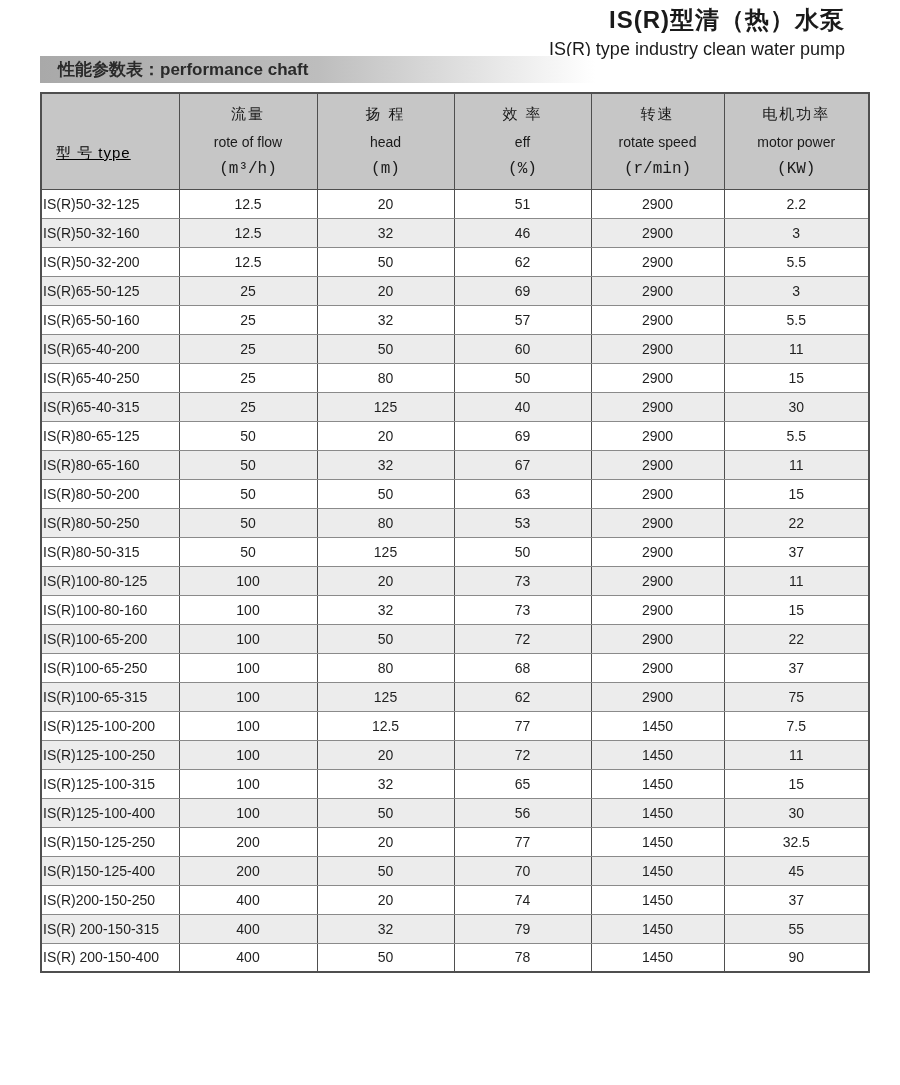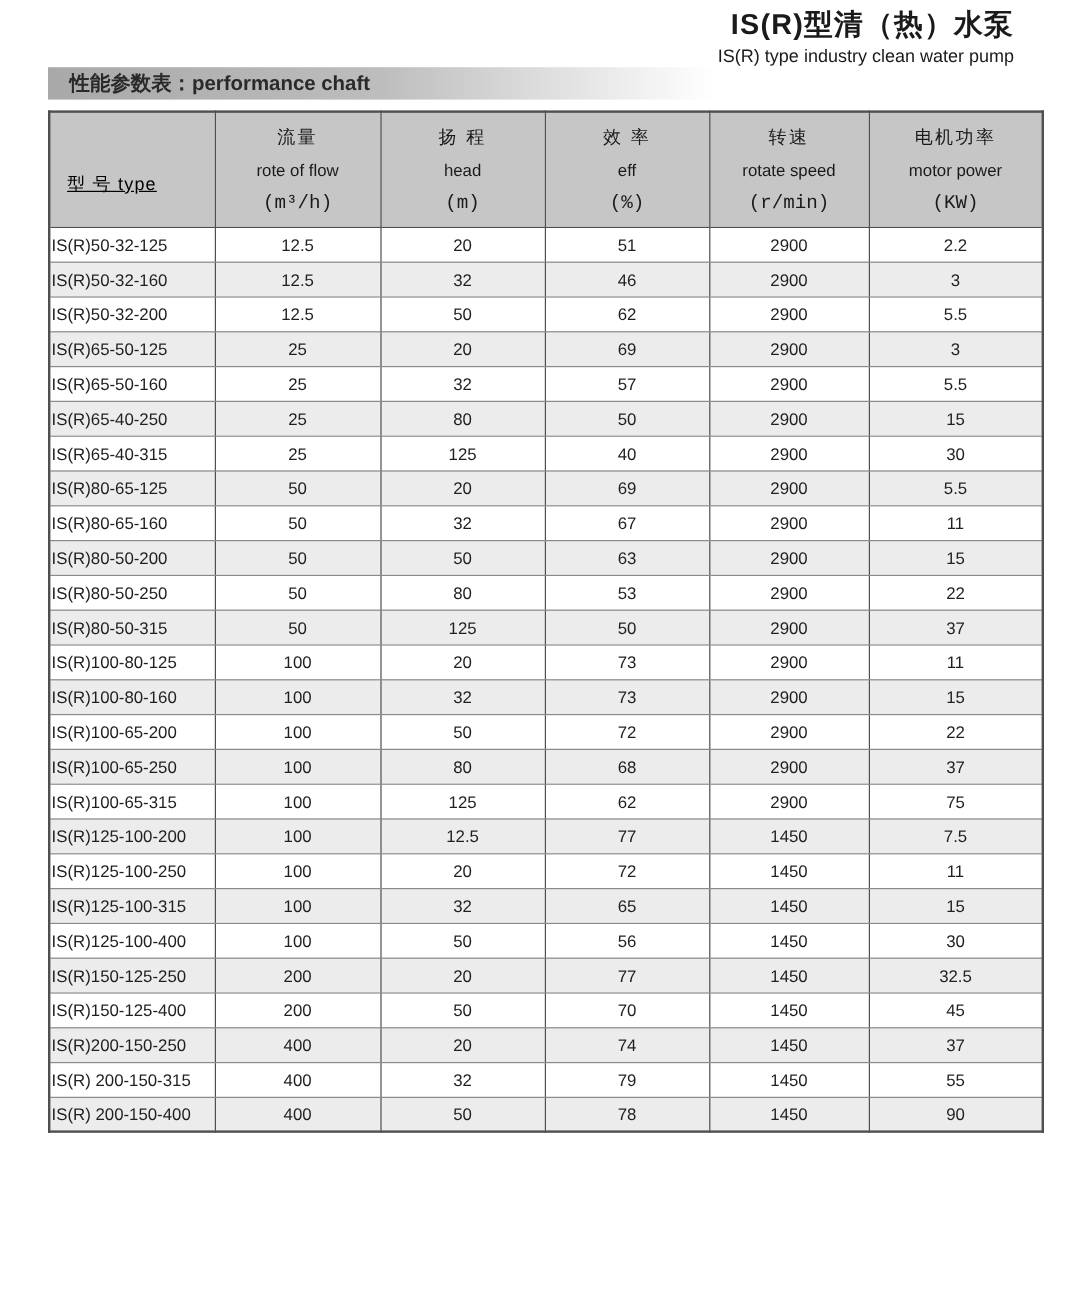--- a/index.html
+++ b/index.html
@@ -11,21 +11,21 @@
     color: #1f1f1f;
   }
 
   
   .page-title {
     position: absolute;
     top: 4px; right: 55px;
     text-align: right;
   }
   .title-zh { font-size: 24px; font-weight: bold; color: #1a1a1a; letter-spacing: 1px; }
-  .title-en { font-size: 15px; color: #1a1a1a; margin-top: 3px; }
+  .title-en { font-size: 18px; color: #1a1a1a; margin-top: 3px; }
 
   
   .section-bar {
     position: absolute;
     top: 56px; left: 40px;
     width: 555px; height: 27px;
     background: linear-gradient(90deg, #a9a9a9 0%, #bdbdbd 50%, #ffffff 100%);
     display: flex; align-items: center;
   }
   .section-bar .label {
@@ -168,20 +168,28 @@
       </tr>
       <tr>
         <td class="model-cell">IS(R)65-50-160</td>
         <td>25</td>
         <td>32</td>
         <td>57</td>
         <td>2900</td>
         <td>5.5</td>
       </tr>
       <tr>
+        <td class="model-cell">IS(R)65-40-200</td>
+        <td>25</td>
+        <td>50</td>
+        <td>60</td>
+        <td>2900</td>
+        <td>11</td>
+      </tr>
+      <tr>
         <td class="model-cell">IS(R)65-40-250</td>
         <td>25</td>
         <td>80</td>
         <td>50</td>
         <td>2900</td>
         <td>15</td>
       </tr>
       <tr>
         <td class="model-cell">IS(R)65-40-315</td>
         <td>25</td>

